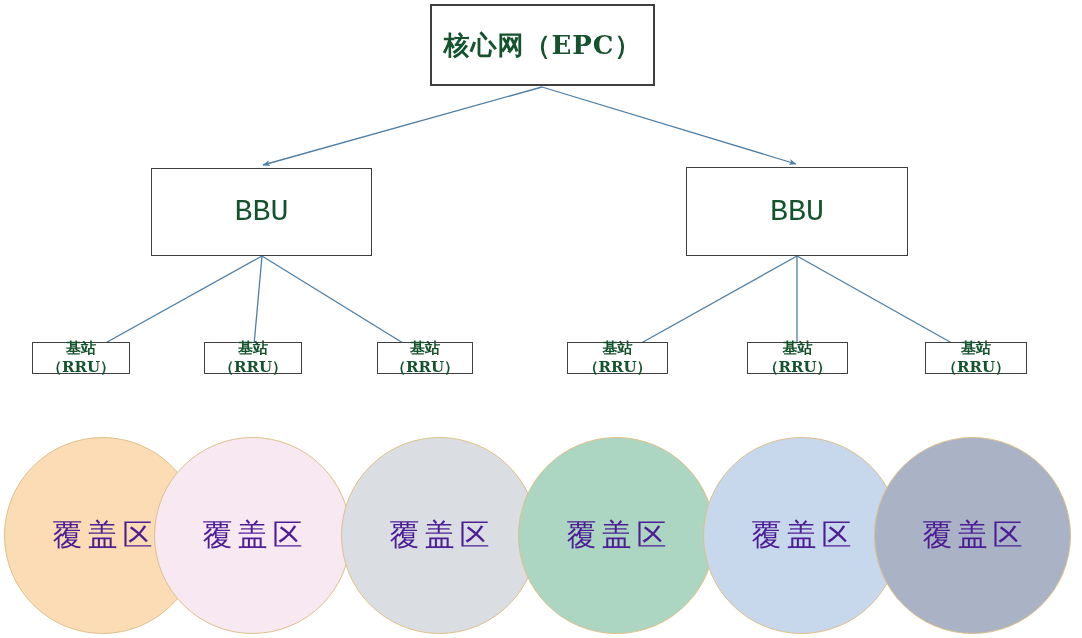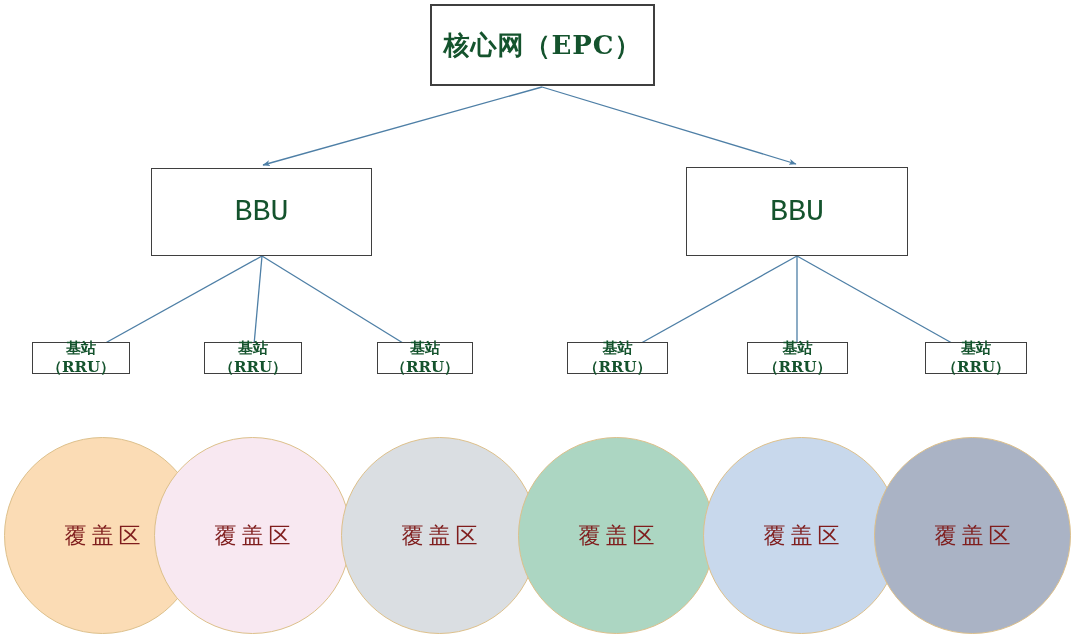--- a/index.html
+++ b/index.html
@@ -34,21 +34,21 @@
   .r2{left:204px;width:98px;}
   .r3{left:377px;width:96px;}
   .r4{left:567px;width:101px;}
   .r5{left:747px;width:101px;}
   .r6{left:925px;width:102px;}
   .circle{
     position:absolute;top:437px;width:197px;height:197px;
     border-radius:50%;
     border:1.4px solid #ddc08b;
     display:flex;align-items:center;justify-content:center;
-    font-size:22px;color:#7f1d1d;letter-spacing:5px;
+    font-size:30px;color:#4c1d95;letter-spacing:5px;
     box-sizing:border-box;
   }
   .c1{left:4px;  z-index:1;}
   .c2{left:154px;z-index:2;}
   .c3{left:341px;z-index:3;}
   .c4{left:518px;z-index:4;}
   .c5{left:703px;z-index:5;}
   .c6{left:874px;z-index:6;}
   .circle span{text-indent:5px;}
 </style>

